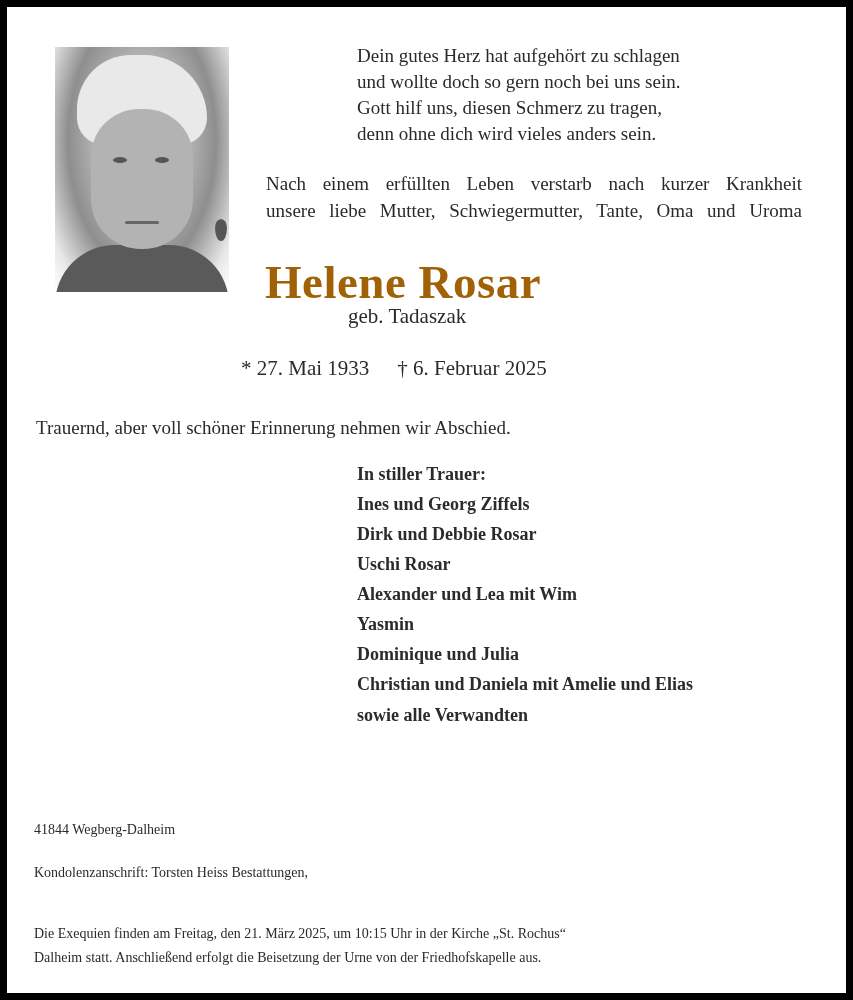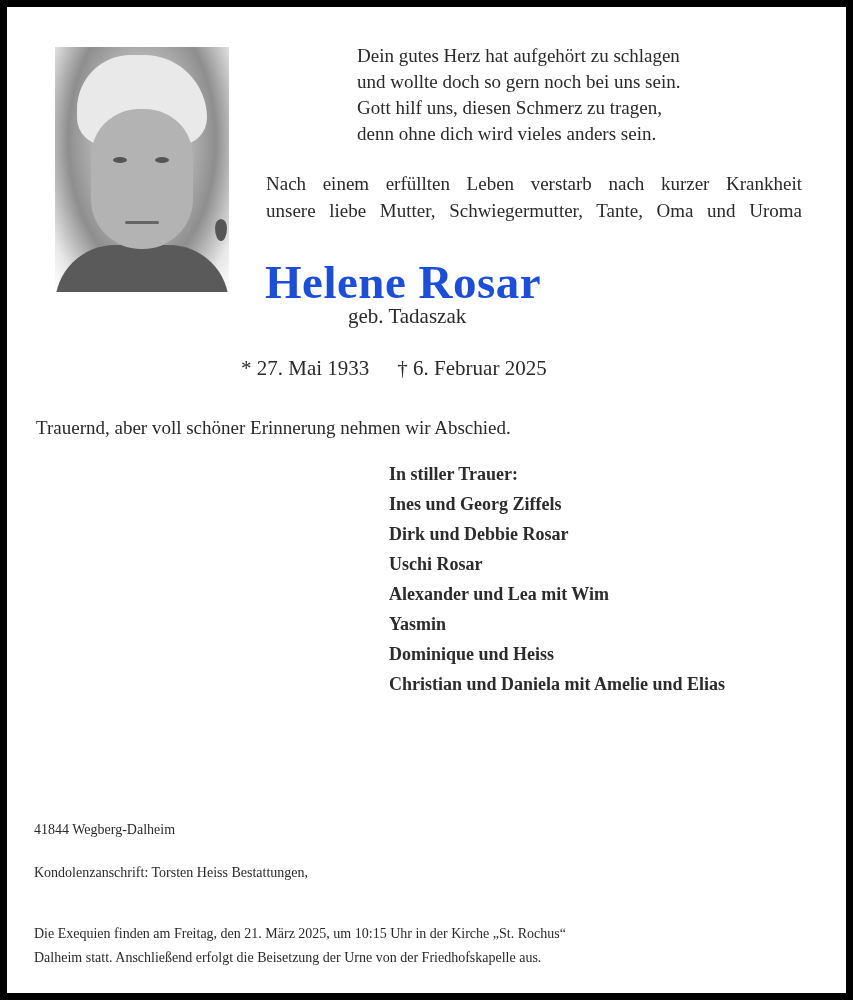--- a/index.html
+++ b/index.html
@@ -32,26 +32,26 @@
   .photo .body {
     position: absolute; left: 0; top: 198px; width: 174px; height: 60px;
     background: #5a5a5a; border-radius: 60px 60px 0 0;
   }
   .photo .earring {
     position: absolute; left: 160px; top: 172px; width: 12px; height: 22px;
     border-radius: 50% 50% 50% 50% / 40% 40% 60% 60%; background: #555;
   }
   .poem { left: 350px; top: 36px; font-size: 19px; line-height: 26px; }
   .intro { left: 259px; top: 163px; font-size: 19px; line-height: 27px; width: 536px; white-space: normal; text-align: justify; text-align-last: justify; }
-  .name { left: 258px; top: 248px; font-size: 47px; font-weight: bold; letter-spacing: 0.5px; color: #1d4ed8; }
+  .name { left: 258px; top: 248px; font-size: 47px; font-weight: bold; letter-spacing: 0.5px; color: #a16207; }
   .maiden { left: 341px; top: 297px; font-size: 21px; }
   .dates { left: 234px; top: 349px; font-size: 21px; }
   .dates .sep { display: inline-block; width: 28px; }
   .farewell { left: 29px; top: 410px; font-size: 19px; }
-  .mourners { left: 350px; top: 452px; font-size: 18px; font-weight: bold; color: #2b2b2b; margin-left: 32px; }
+  .mourners { left: 350px; top: 452px; font-size: 18px; font-weight: bold; color: #2b2b2b; }
   .mourners .row { height: 30px; line-height: 30px; }
   .mourners .tight { height: 24px; line-height: 24px; }
   .footer { left: 27px; font-size: 14px; line-height: 24px; margin-top: 16px; }
 </style>
 </head>
 <body>
 
 <div class="sheet">
 
   <div class="photo" title="Portrait photo of Helene Rosar">
@@ -85,22 +85,23 @@
 
   <div class="abs farewell">Trauernd, aber voll schöner Erinnerung nehmen wir Abschied.</div>
 
   <div class="abs mourners">
     <div class="row">In stiller Trauer:</div>
     <div class="row">Ines und Georg Ziffels</div>
     <div class="row">Dirk und Debbie Rosar</div>
     <div class="row">Uschi Rosar</div>
     <div class="row">Alexander und Lea mit Wim</div>
     <div class="row">Yasmin</div>
-    <div class="row">Dominique und Heiss</div>
+    <div class="row">Dominique und Julia</div>
     <div class="row">Christian und Daniela mit Amelie und Elias</div>
+    <div class="tight" style="margin-top:4px">sowie alle Verwandten</div>
   </div>
 
   <div class="abs footer" style="top:795px">41844 Wegberg-Dalheim</div>
   <div class="abs footer" style="top:838px">
     <div>Kondolenzanschrift: Torsten Heiss Bestattungen,</div>
   </div>
   <div class="abs footer" style="top:899px">
     <div>Die Exequien finden am Freitag, den 21. März 2025, um 10:15 Uhr in der Kirche „St. Rochus“</div>
     <div>Dalheim statt. Anschließend erfolgt die Beisetzung der Urne von der Friedhofskapelle aus.</div>
   </div>

